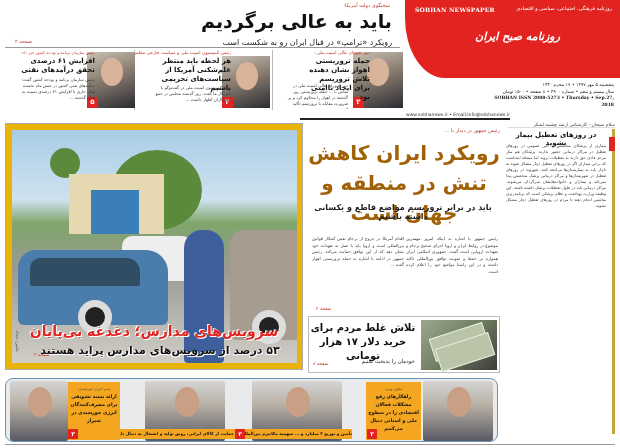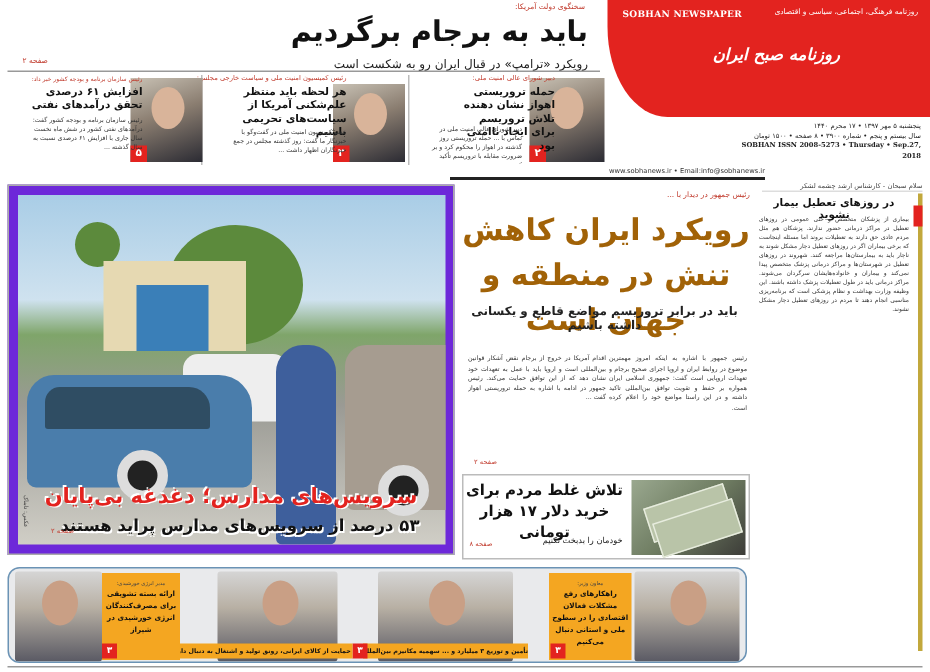--- a/index.html
+++ b/index.html
@@ -30,21 +30,21 @@
   .profile { top: 50px; height: 60px; }
   .profile .photo { position: absolute; top: 2px; width: 50px; height: 56px; background: linear-gradient(160deg,#c9c2b5 0%, #8a7d70 45%, #2b2b33 100%); }
   .profile .photo .face { position: absolute; left: 14px; top: 6px; width: 22px; height: 28px; border-radius: 50%; background: #d9b49a; }
   .profile .photo .num { position: absolute; left: 0; bottom: 0; width: 11px; height: 11px; background: #e3231f; color: #fff; font-size: 7px; font-weight: bold; text-align: center; line-height: 11px; }
   .profile .kick { position: absolute; font-size: 4.5px; color: #c0392b; white-space: nowrap; }
   .profile .title { position: absolute; font-size: 7px; font-weight: bold; line-height: 9px; color: #111; }
   .profile .body { position: absolute; font-size: 4.2px; line-height: 6px; color: #333; }
   .vsep { top: 50px; width: 1px; height: 60px; background: #bbb; }
 
   
-  .mainphoto-frame { left: 5px; top: 123px; width: 298px; height: 247px; border: 1px solid #aaa; background: #6d28d9; }
+  .mainphoto-frame { left: 5px; top: 123px; width: 298px; height: 247px; border: 1px solid #aaa; background: #eab308; }
   .mainphoto { position: absolute; left: 6px; top: 6px; width: 285px; height: 233px; overflow: hidden;
                background: linear-gradient(180deg, #a9cde6 0%, #cfe2ef 30%, #7fa56a 40%, #9a9a94 60%, #d0cec6 100%); }
   .tree { position: absolute; border-radius: 50%; background: #5c8a3c; }
   .gate { position: absolute; left: 57px; top: 44px; width: 95px; height: 60px; background: #e6d9b2; }
   .gate-in { position: absolute; left: 22px; top: 16px; width: 48px; height: 44px; background: #3a7fb8; }
   .car1 { position: absolute; left: 6px; top: 120px; width: 150px; height: 75px; background: #4a7dab; border-radius: 18px 22px 6px 6px; }
   .car1-win { position: absolute; left: 12px; top: 8px; width: 110px; height: 28px; background: #2f4d63; border-radius: 10px 14px 2px 2px; }
   .wheel { position: absolute; width: 34px; height: 34px; border-radius: 50%; background: #222; border: 7px solid #ddd; }
   .car2 { position: absolute; left: 110px; top: 106px; width: 70px; height: 45px; background: #eee; border-radius: 10px 10px 4px 4px; }
   .car3 { position: absolute; left: 218px; top: 100px; width: 70px; height: 110px; background: #a69c90; border-radius: 14px 0 0 6px; }
@@ -98,21 +98,21 @@
   <div class="mast-sub">روزنامه صبح ایران</div>
   <div class="mast-info">
     <div>پنجشنبه ۵ مهر ۱۳۹۷ • ۱۷ محرم ۱۴۴۰</div>
     <div>سال بیستم و پنجم • شماره ۳۹۰۰ • ۸ صفحه • ۱۵۰۰ تومان</div>
     <div class="issn">SOBHAN ISSN 2008-5273 • Thursday • Sep.27, 2018</div>
   </div>
 </div>
 <div class="abs urlbar">www.sobhanews.ir • Email:info@sobhanews.ir</div>
 
 <div class="abs top-kicker">سخنگوی دولت آمریکا:</div>
-<div class="abs top-head">باید به برجام برگردیم</div>
+<div class="abs top-head">باید به عالی برگردیم</div>
 <div class="abs top-sub">رویکرد «ترامپ» در قبال ایران رو به شکست است</div>
 <div class="abs top-page">صفحه ۲</div>
 <div class="abs hr1"></div>
 
 <div class="abs profile" style="left:303px; width:100px;">
   <div class="photo" style="right:0;">
     <div class="face"></div>
     <div class="num">۲</div>
   </div>
 </div>

